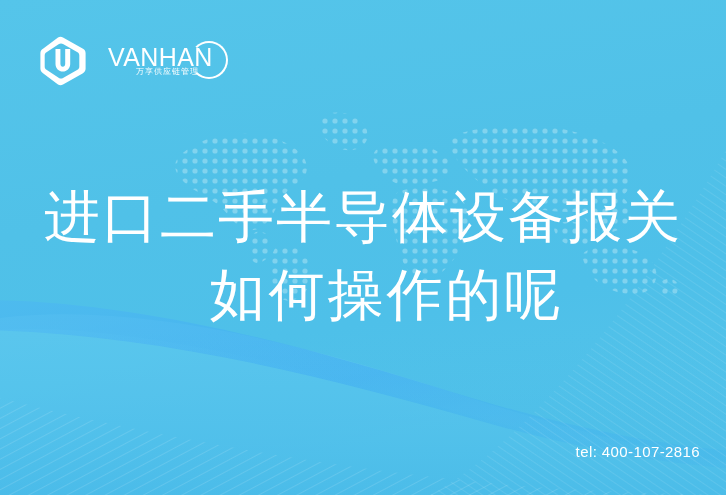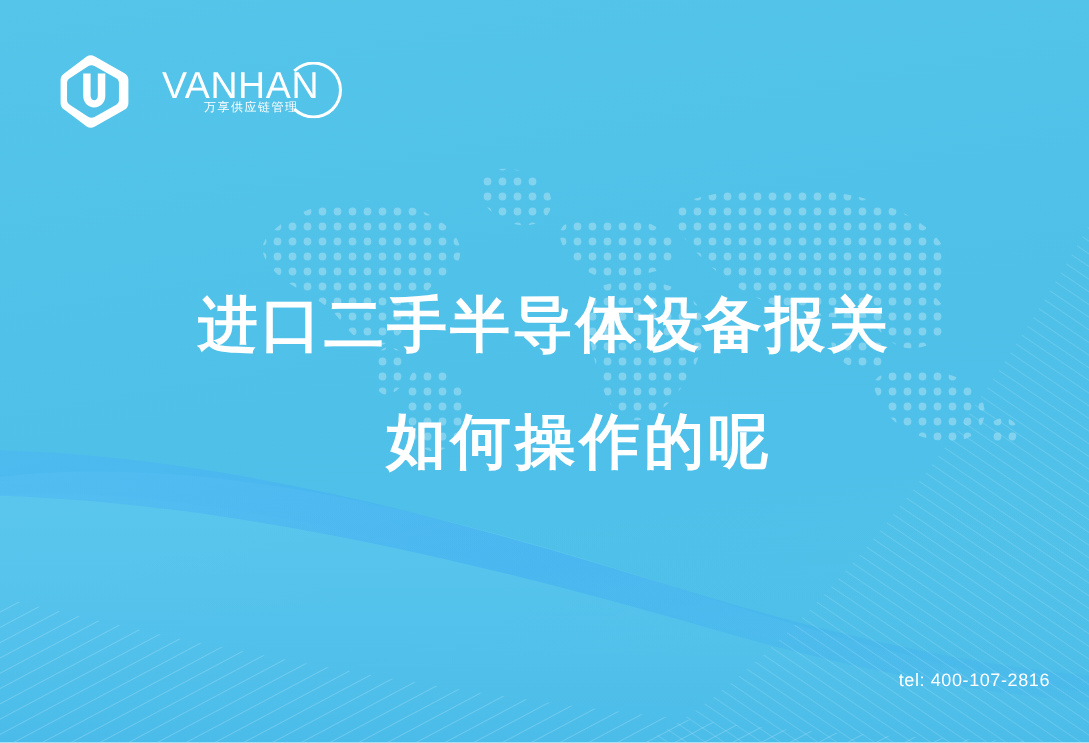--- a/index.html
+++ b/index.html
@@ -101,39 +101,39 @@
   
   #headline {
     position: absolute;
     left: 0;
     top: 178px;
     width: 726px;
     text-align: center;
     color: #ffffff;
   }
   .headline-line {
-    font-size: 40px;
-    font-weight: 700;
+    font-size: 56px;
+    font-weight: 400;
     line-height: 78px;
     letter-spacing: 2px;
     color: #ffffff;
     white-space: nowrap;
     font-family: "DejaVu Sans", "Liberation Sans", sans-serif;
   }
   #headline-line-2 {
     letter-spacing: 3px;
     padding-left: 47px;
   }
 
   
   #tel {
     position: absolute;
     right: 26px;
     bottom: 35px;
-    font-size: 12px;
+    font-size: 15px;
     color: #ffffff;
     letter-spacing: 0.4px;
     font-family: "Liberation Sans", "DejaVu Sans", sans-serif;
     white-space: nowrap;
   }
 </style>
 </head>
 <body>
 
 <div id="banner">

